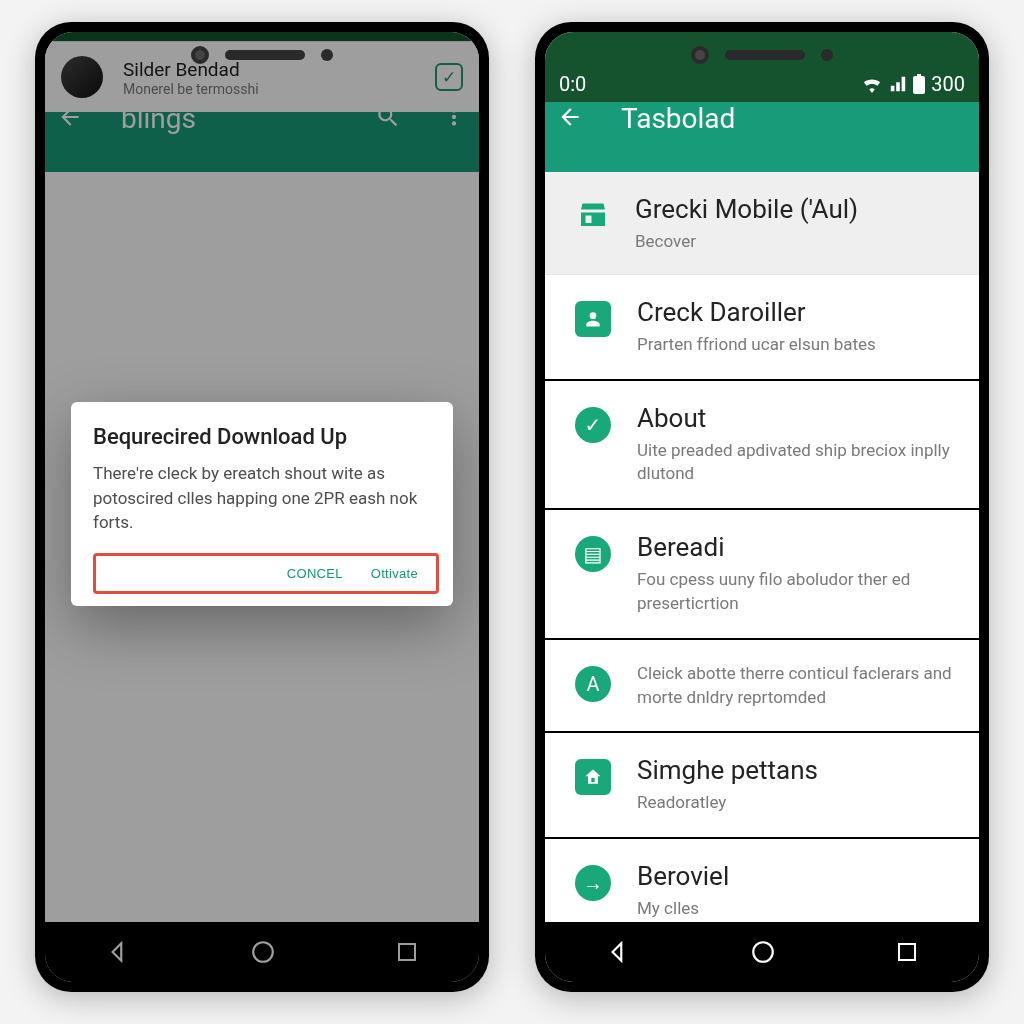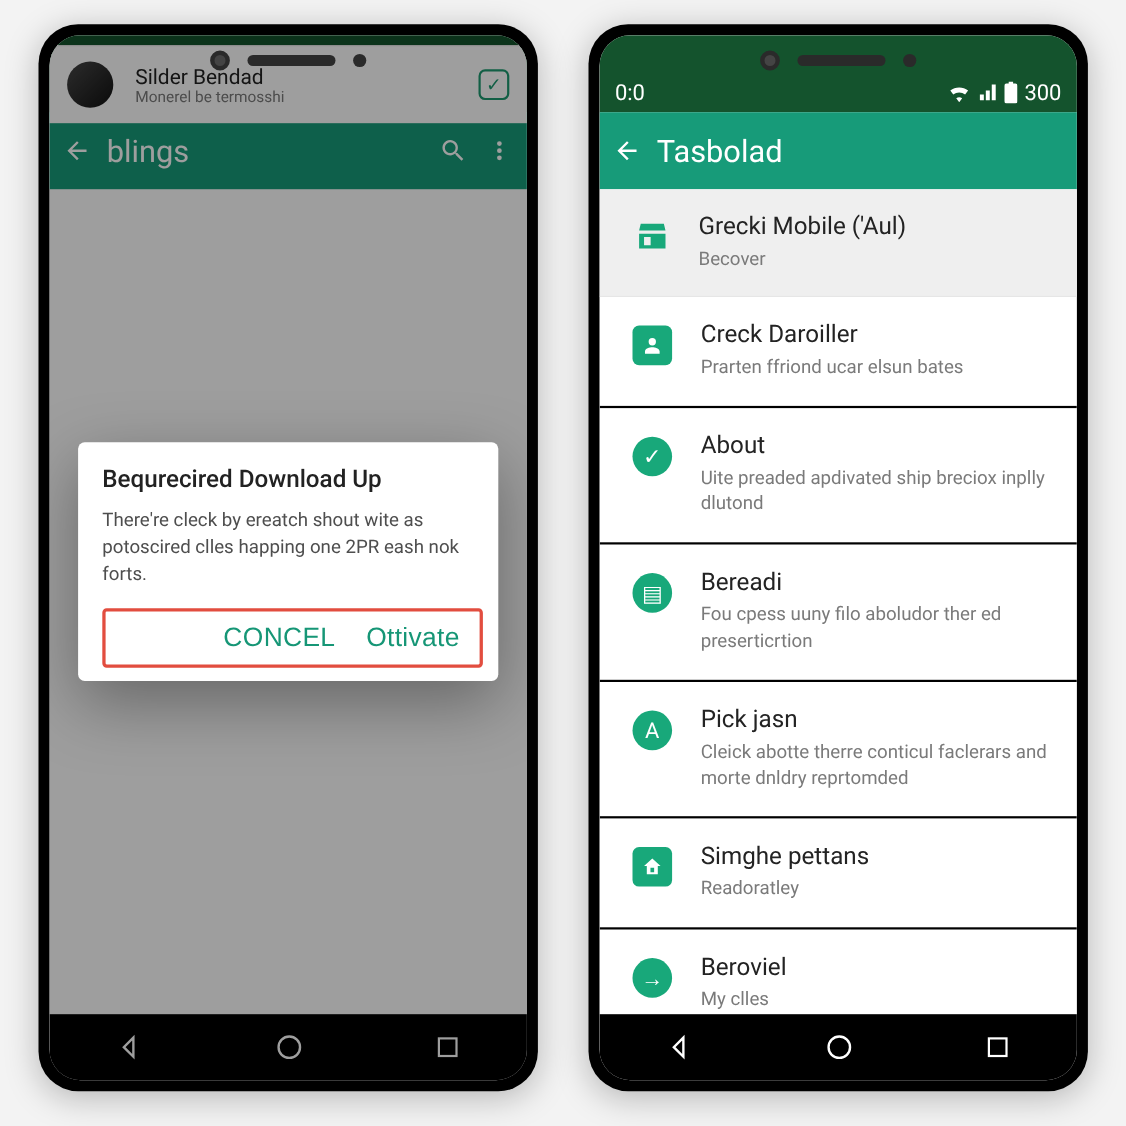--- a/index.html
+++ b/index.html
@@ -58,23 +58,23 @@
     font-size: 20px;
   }
   .statusbar .right { display:flex; align-items:center; gap:6px; }
   .sb-ico { display:inline-block; }
 
   
   .appbar {
     height: 70px;
     background: #179b79;
     display: flex;
-    align-items: center;
+    align-items: flex-start;
     padding: 0 10px 0 10px;
-    gap: 12px;
+    gap: 36px;
     color: #fff;
   }
   .appbar .title { font-size: 28px; font-weight: 400; flex: 1; }
   .appbar .ico { width: 30px; height: 30px; display:flex; align-items:center; justify-content:center; }
 
   
   .content { position:absolute; top:140px; left:0; right:0; bottom:60px; overflow:hidden; }
   .content-scroll { height:100%; overflow:hidden; }
 
   .bottom-contact {
@@ -122,21 +122,21 @@
   .dialog p  { font-size:17px; line-height:1.45; color:#4e4e4e; }
   .dlg-actions {
     margin-top:18px;
     display:flex; justify-content:flex-end; gap:28px;
     border:3px solid #e24d3f; border-radius:4px;
     padding: 10px 18px;
     margin-right:-8px;
   }
   .txtbtn {
     background:none; border:none;
-    color:#169676; font-size:24px; font-weight:500;
+    color:#169676; font-size:13px; font-weight:500;
     letter-spacing:.3px;
   }
 
   
   .r-header {
     background:#efefef;
     padding: 22px 18px 20px 90px;
     border-bottom:1px solid #e6e6e6;
     position:relative;
   }
@@ -147,21 +147,21 @@
   .r-row {
     display:flex; gap:24px;
     padding: 22px 18px 22px 28px;
     border-bottom:2px solid #000000;
   }
   .r-ico {
     width:40px; height:40px; flex-shrink:0;
     display:flex; align-items:center; justify-content:center;
     margin-top:2px;
   }
-  .r-title { font-size:22px; color:#232323; margin-bottom:6px; }
+  .r-title { font-size:26px; color:#232323; margin-bottom:6px; }
   .r-sub { font-size:17px; color:#7a7a7a; line-height:1.4; }
 
   
   .g-circ {
     width:36px; height:36px; border-radius:50%;
     background:#18a87a;
     color:#fff;
     display:flex; align-items:center; justify-content:center;
     font-size:20px;
   }
@@ -365,21 +365,20 @@
                 <div style="flex:1">
                   <div class="r-title">Bereadi</div>
                   <div class="r-sub">Fou cpess uuny filo aboludor ther ed preserticrtion</div>
                 </div>
               </div>
               <div class="r-row">
                 <div class="r-ico">
                   <span class="g-circ">A</span>
                 </div>
                 <div style="flex:1">
-                  <div class="r-title">Pick jasn</div>
                   <div class="r-sub">Cleick abotte therre conticul faclerars and morte dnldry reprtomded</div>
                 </div>
               </div>
               <div class="r-row">
                 <div class="r-ico">
                   <span class="g-sq">
                     <svg width="20" height="20" viewBox="0 0 24 24">
                       <path fill="#fff" d="M12 3l9 8h-3v9H6v-9H3l9-8zm-2 10v5h4v-5h-4z"></path>
                     </svg>
                   </span>

